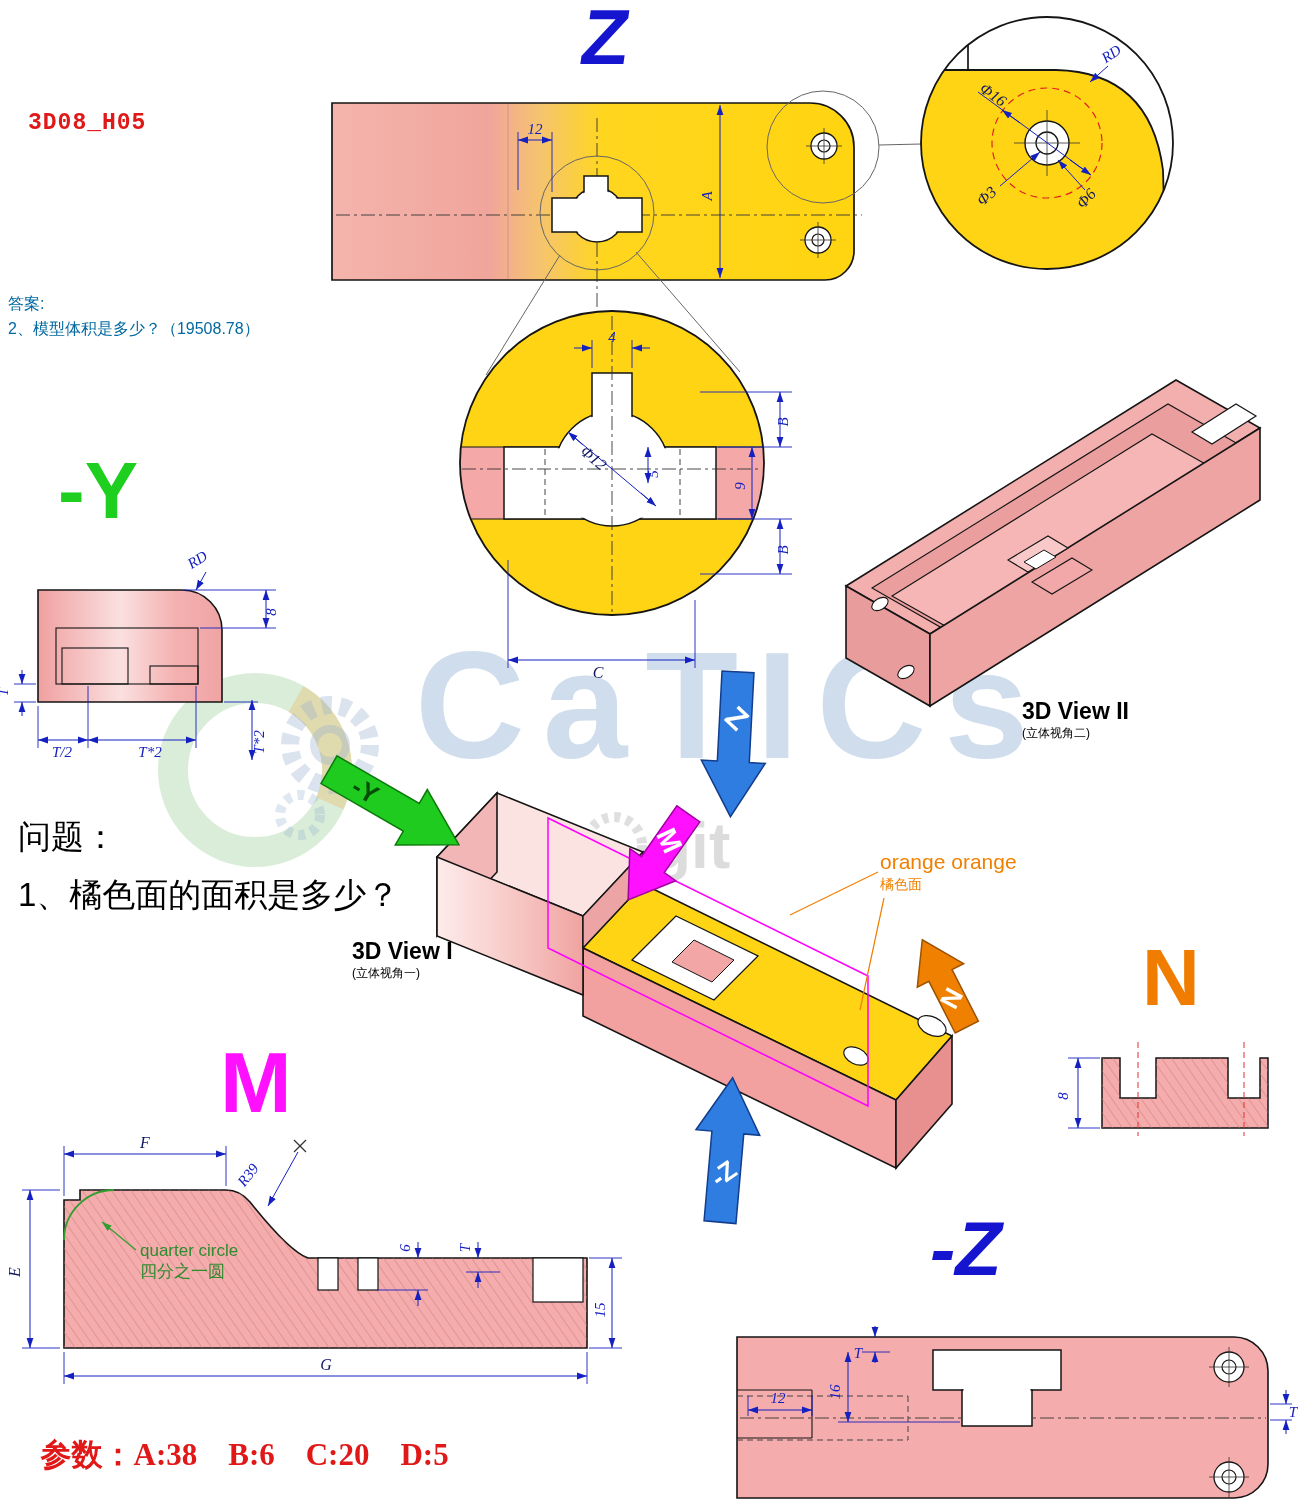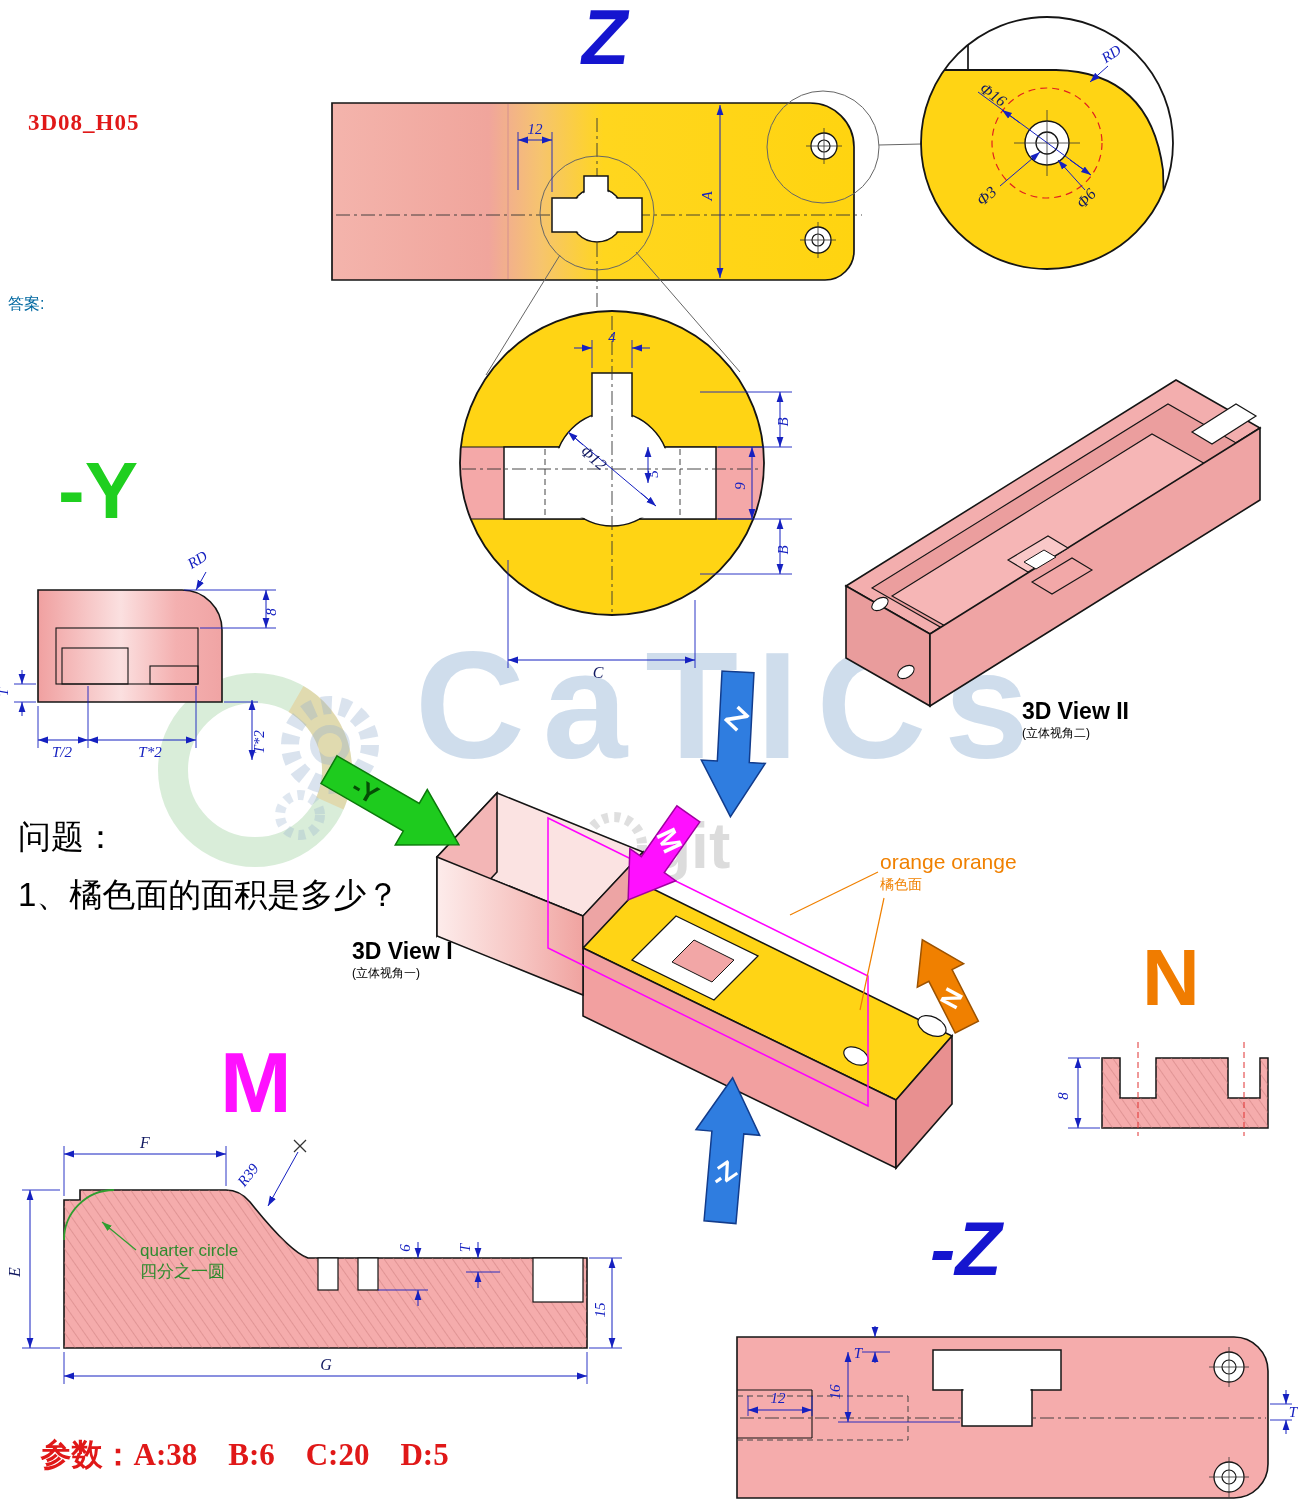--- a/index.html
+++ b/index.html
@@ -1,20 +1,20 @@
 <!DOCTYPE html>
 <html><head>
 <meta charset="utf-8">
 <style>
   *{margin:0;padding:0;box-sizing:border-box}
   html,body{background:#fff}
   #page{position:relative;width:1300px;height:1505px;background:#fff;overflow:hidden;
         font-family:"Liberation Sans",sans-serif}
   .abs{position:absolute}
-  #docid{left:28px;top:110px;color:#e01818;font-family:Liberation Serif, serif;
+  #docid{left:28px;top:110px;color:#e01818;font-family:Liberation Mono, monospace;
          font-weight:bold;font-size:23px;letter-spacing:1px}
   .ans{left:8px;top:292px;font-size:16px;color:#0369a1;line-height:1.55}
   .ques{left:18px;top:808px;font-size:33px;color:#000;line-height:1.75}
   .params{left:25px;top:1383px;color:#e01818;font-weight:bold;font-size:31px;
           font-family:"Liberation Serif",serif;line-height:1.55;white-space:pre}
   .vtitle{color:#000000;text-align:left;line-height:1.2}
   .vtitle .t1{font-size:23px;font-weight:bold}
   .vtitle .t2{font-size:12px}
   #v1title{left:352px;top:938px}
   #v2title{left:1022px;top:698px}
@@ -396,20 +396,21 @@
     <text x="220" y="1112" font-size="86" font-weight="800" fill="#ff10ff">M</text>
     <text x="1142" y="1005" font-size="80" font-weight="800" fill="#f07c00">N</text>
     <text x="930" y="1275" font-size="76" font-weight="800" font-style="italic" fill="#1515cf">-Z</text>
   </g>
 </svg>
 
 <div class="abs" id="docid">3D08_H05</div>
 
 <div class="abs ans">
   <div>答案:</div>
+  <div>2、模型体积是多少？（19508.78）</div>
 </div>
 
 <div class="abs ques">
   <div>问题：</div>
   <div>1、橘色面的面积是多少？</div>
 </div>
 
 <div class="abs vtitle" id="v1title">
   <div class="t1">3D View I</div>
   <div class="t2">(立体视角一)</div>

